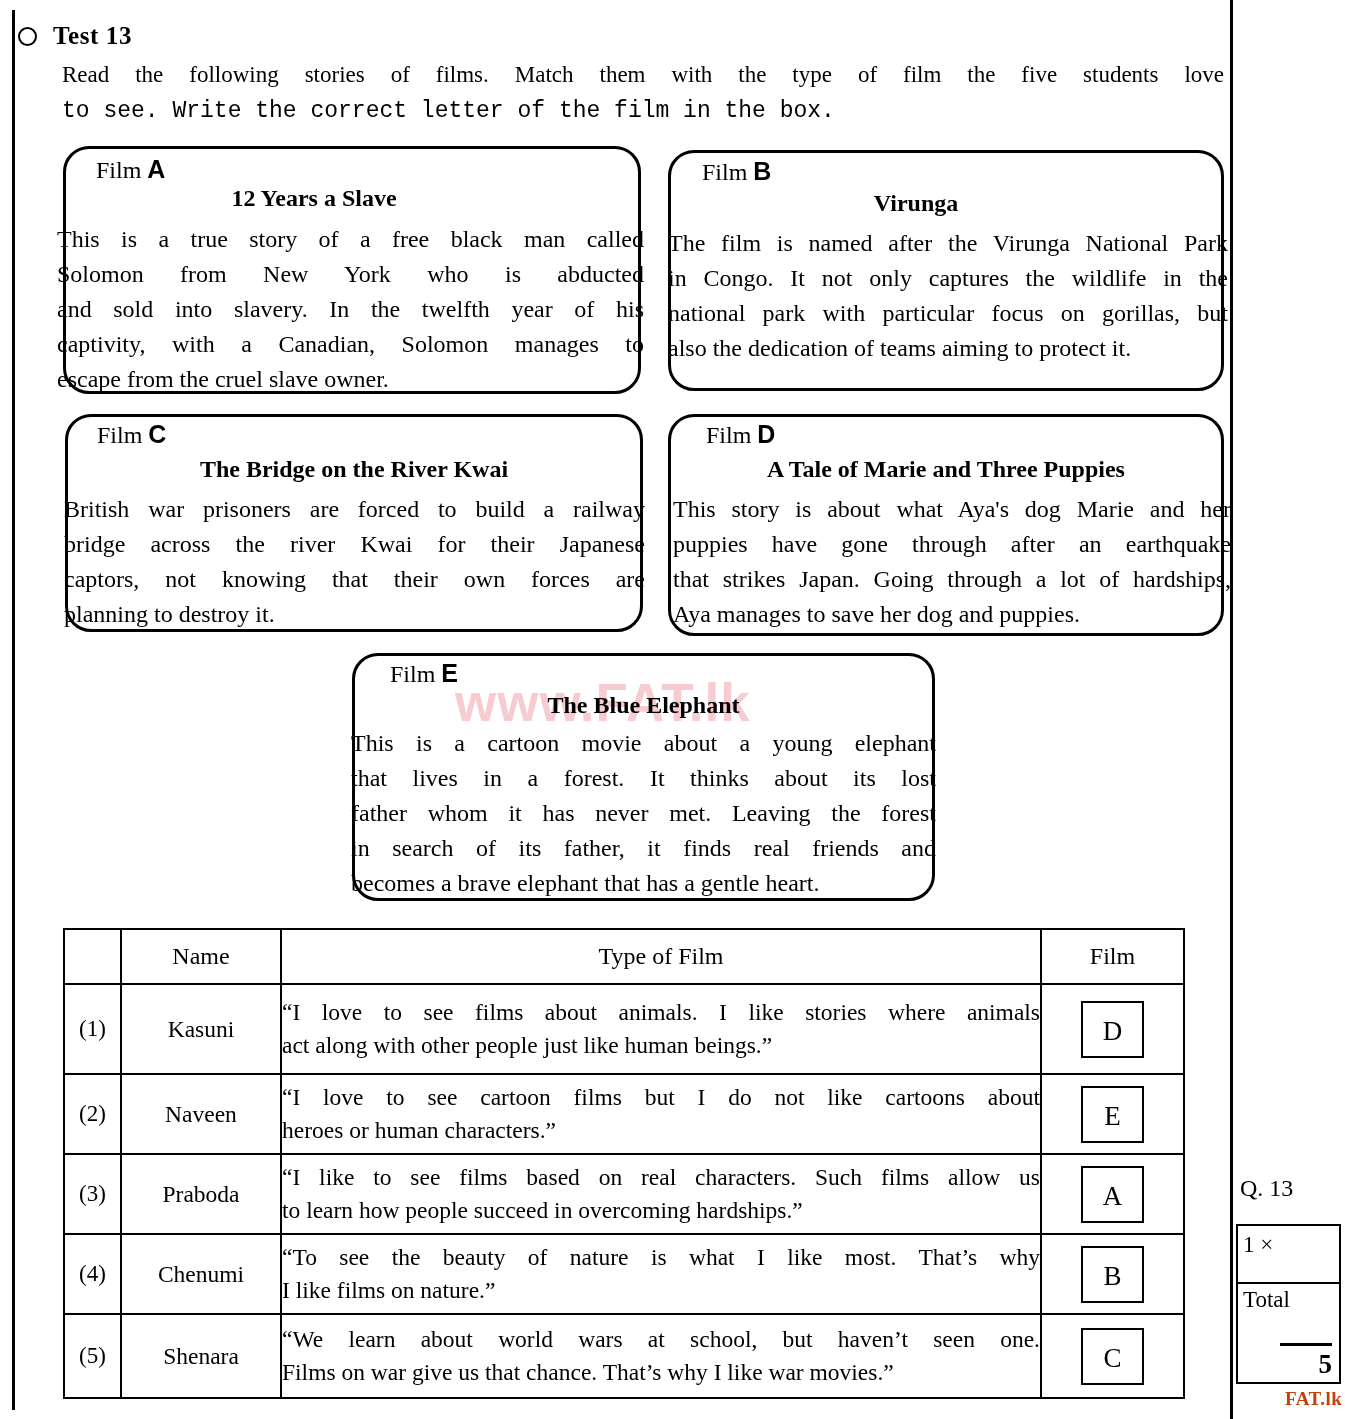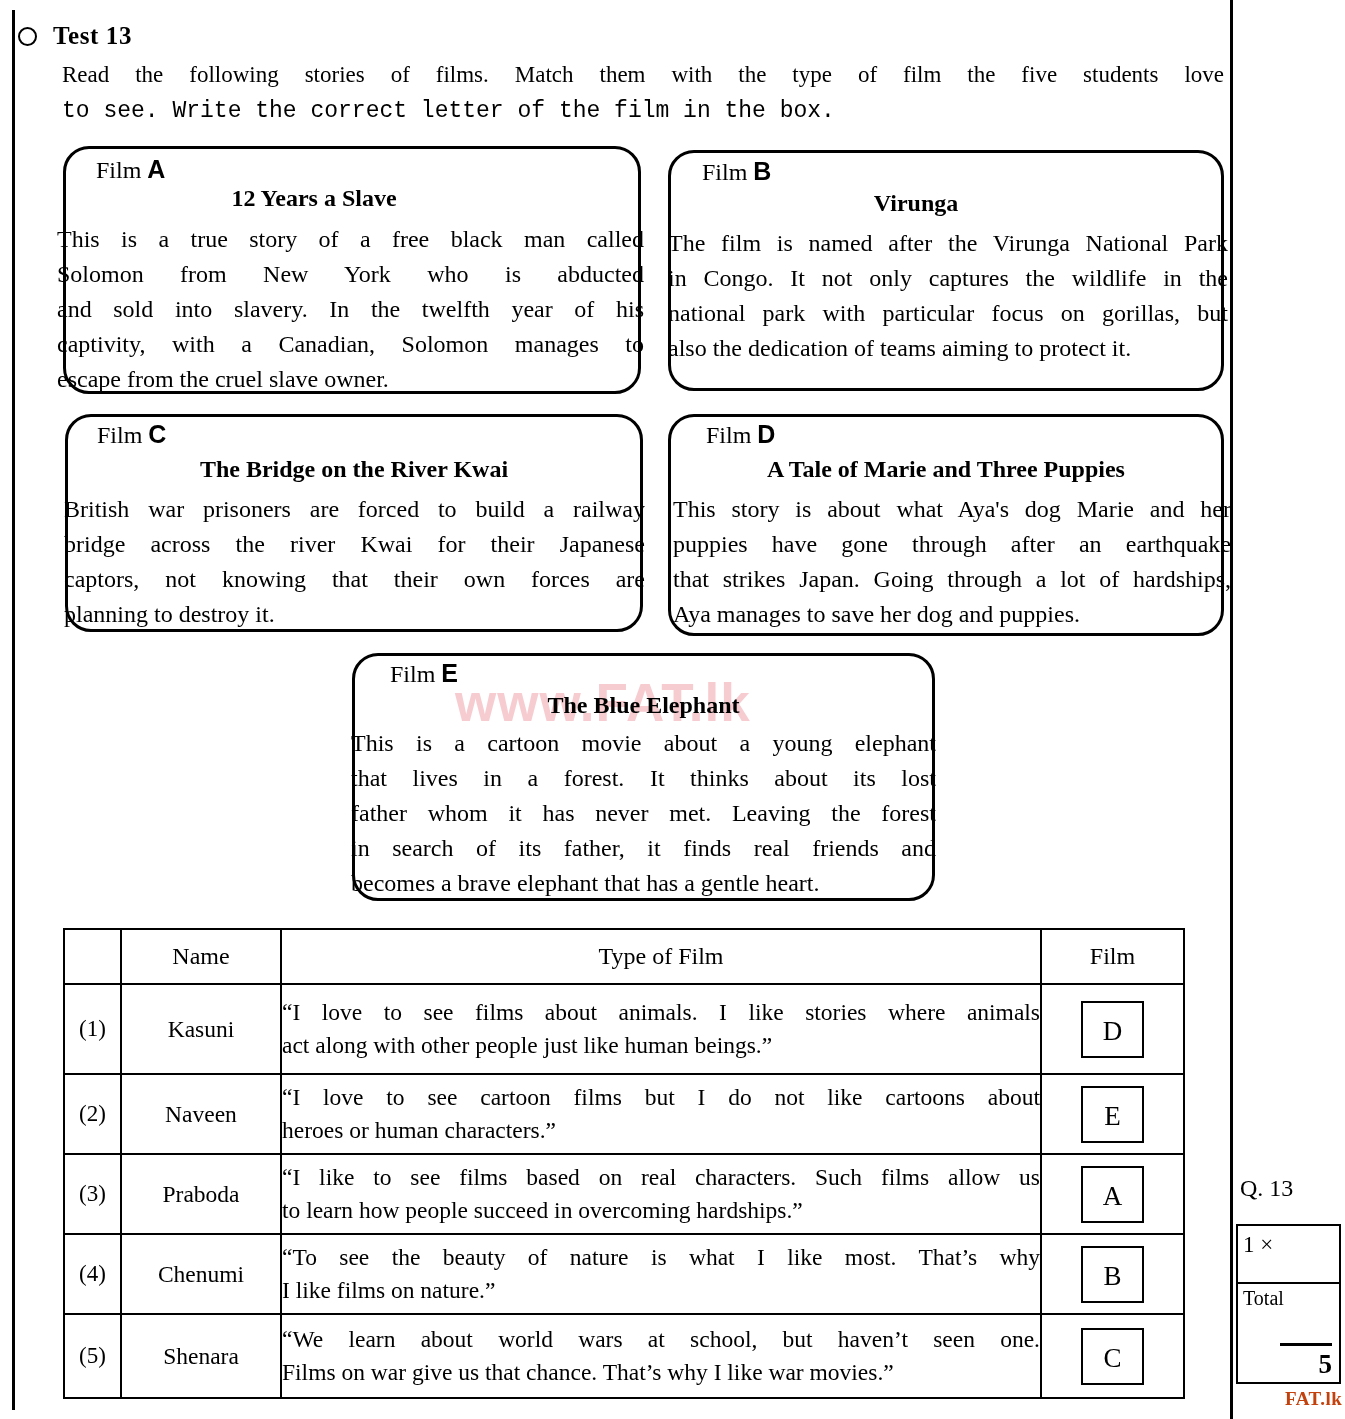--- a/index.html
+++ b/index.html
@@ -244,21 +244,21 @@
   }
   .marks-top {
     height: 58px;
     border-bottom: 2.5px solid #000;
     box-sizing: border-box;
     font-size: 23px;
     padding: 6px 0 0 5px;
     white-space: nowrap;
   }
   .marks-total-label {
-    font-size: 20px;
+    font-size: 23px;
     padding: 3px 0 0 5px;
     white-space: nowrap;
   }
   .marks-value {
     position: absolute;
     right: 7px;
     bottom: 2px;
     font-size: 27px;
     font-weight: bold;
     padding-top: 3px;

